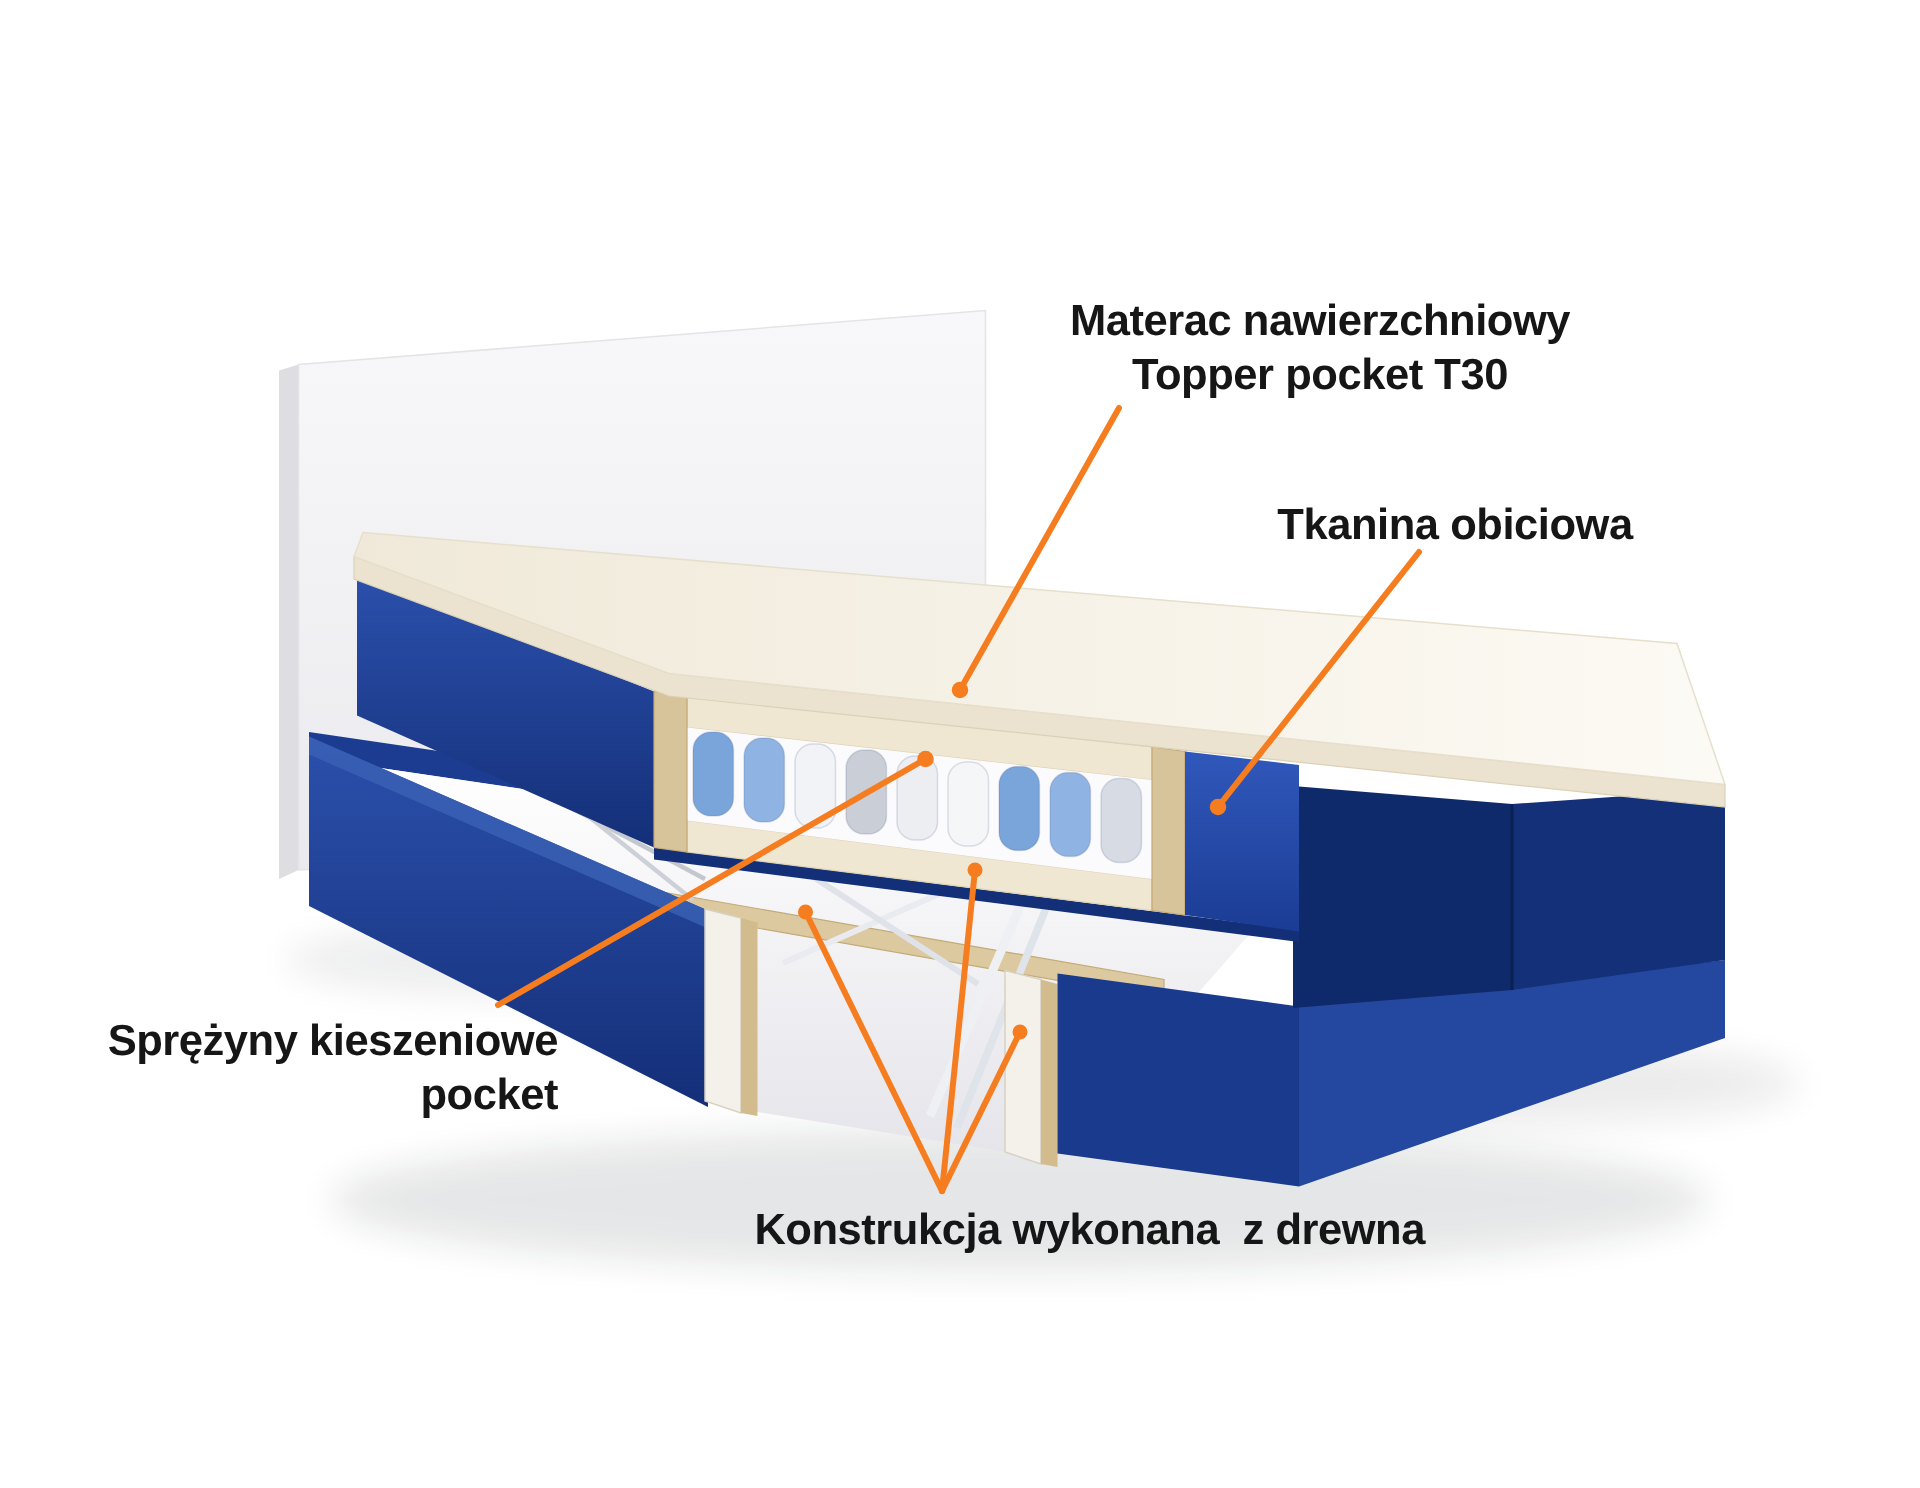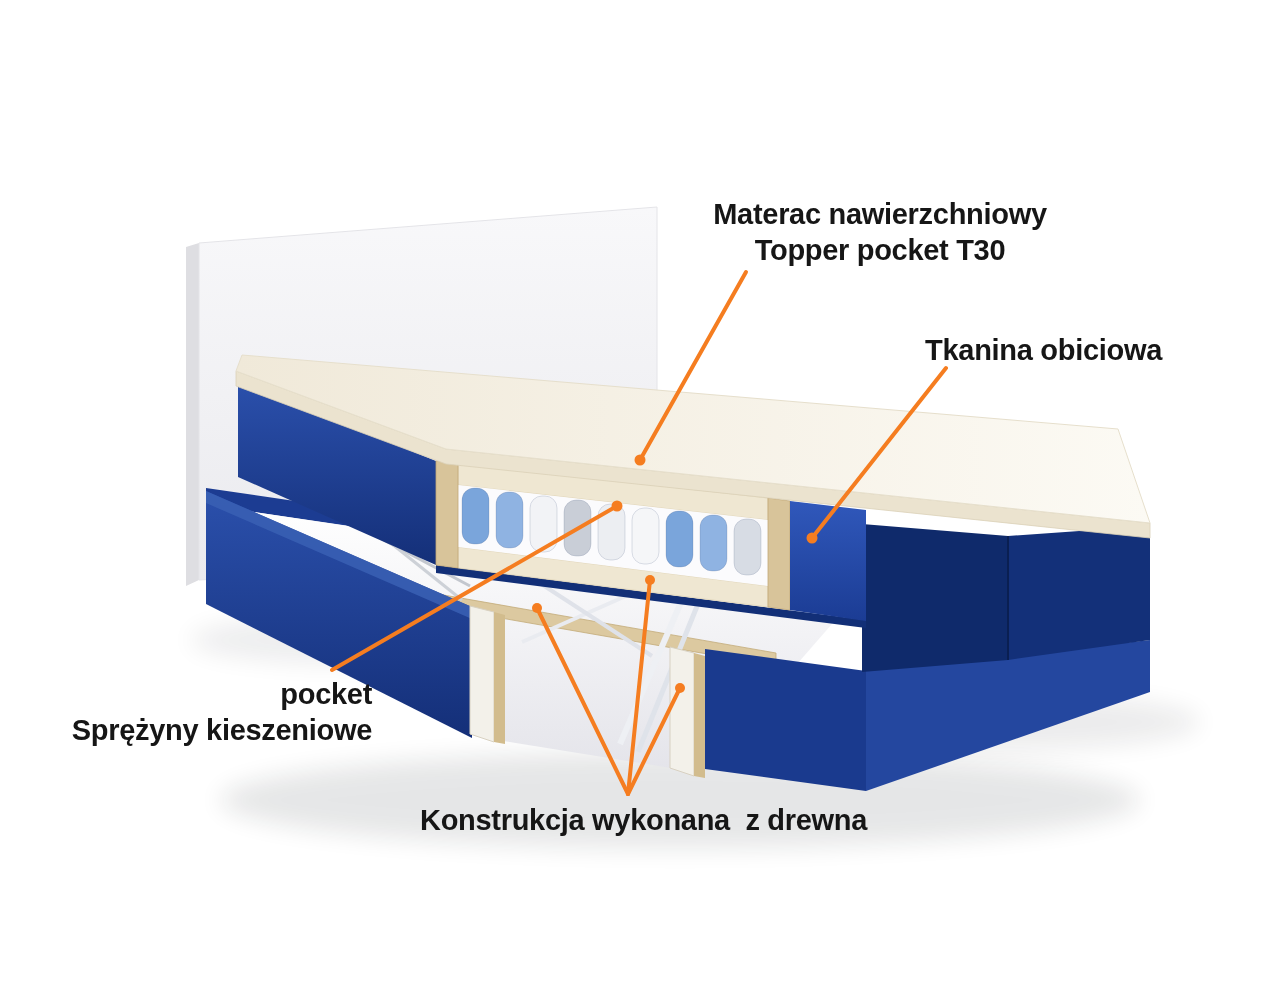--- a/index.html
+++ b/index.html
@@ -138,26 +138,26 @@
       <circle class="ann-dot" cx="650" cy="580" r="5"></circle>
       <circle class="ann-dot" cx="680" cy="688" r="5"></circle>
     </g>
   </svg>
 
   <div class="label" style="left:650px;top:196px;width:460px;text-align:center">
     <div>Materac nawierzchniowy</div>
     <div>Topper pocket T30</div>
   </div>
 
-  <div class="label" style="left:870px;top:332px;width:292px;text-align:right">
+  <div class="label" style="left:824px;top:332px;width:292px;text-align:center">
     <div>Tkanina obiciowa</div>
   </div>
 
   <div class="label" style="left:28px;top:676px;width:344px;text-align:right">
+    <div>Sprężyny kieszeniowe</div>
     <div>pocket</div>
-    <div>Sprężyny kieszeniowe</div>
   </div>
 
-  <div class="label" style="left:420px;top:802px;width:530px;text-align:left">
+  <div class="label" style="left:420px;top:802px;width:530px;text-align:right">
     <div>Konstrukcja wykonana  z drewna</div>
   </div>
 
 </div>
 
 </body></html>

